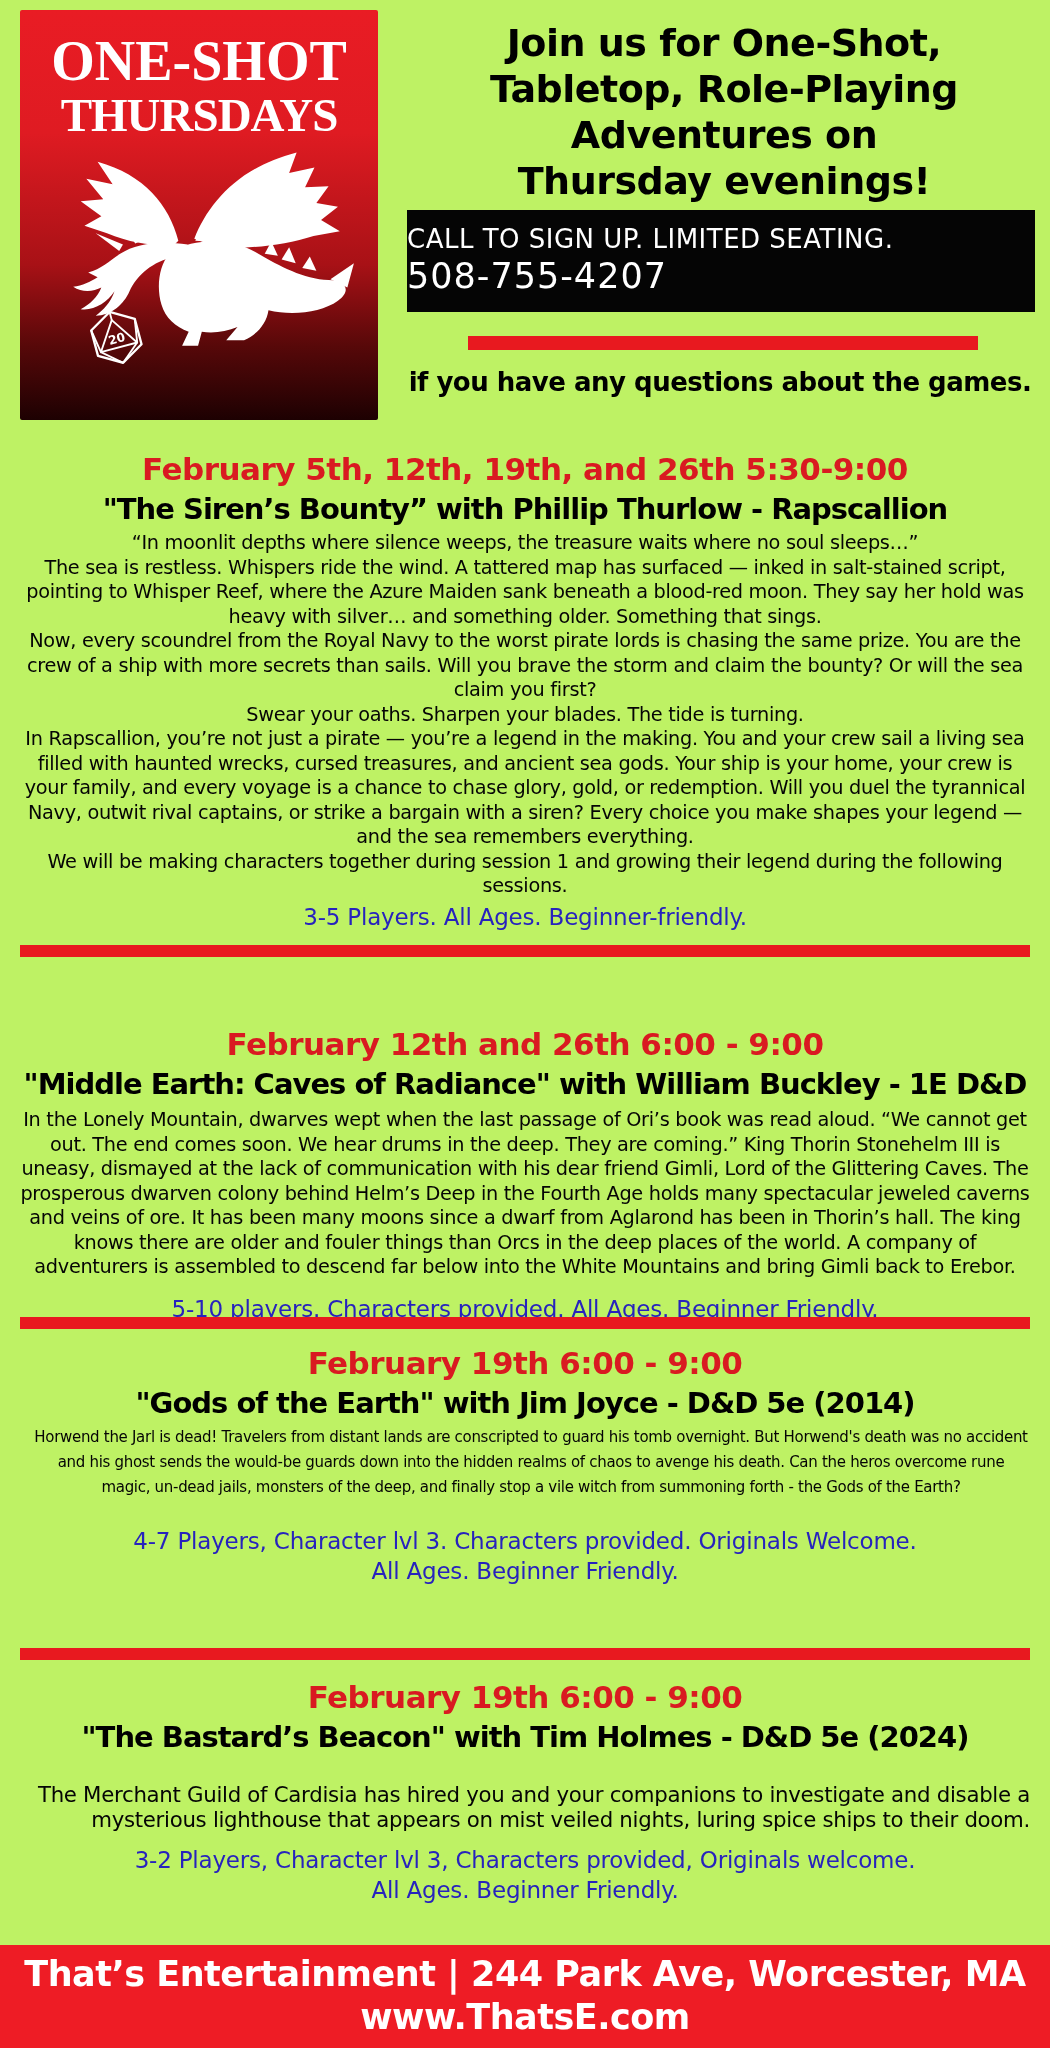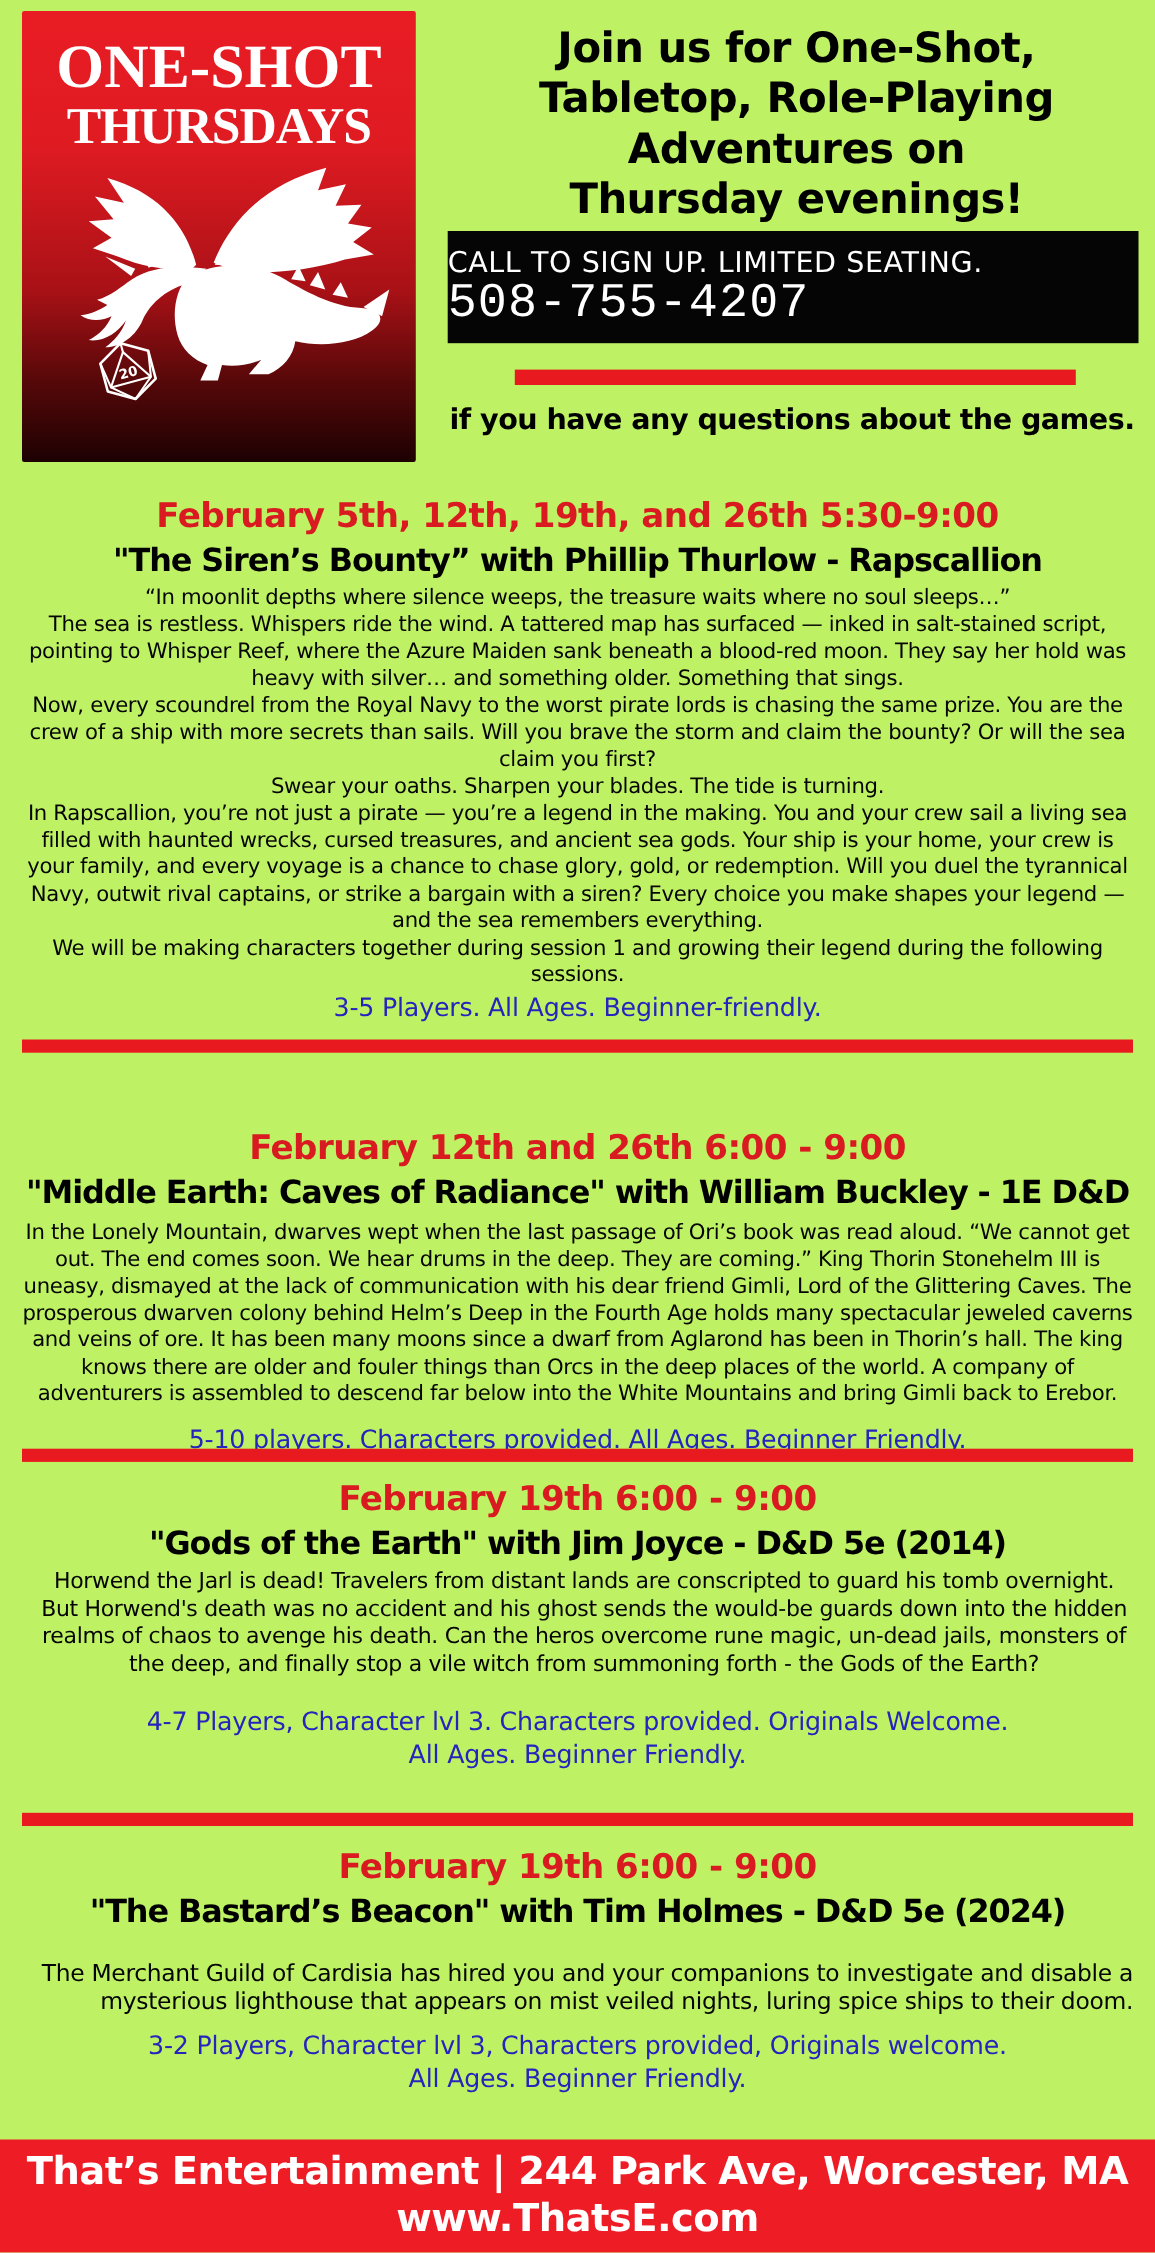--- a/index.html
+++ b/index.html
@@ -36,42 +36,42 @@
   
   .intro{
     position:absolute;left:400px;top:20px;width:648px;text-align:center;
     font-size:38px;line-height:46px;font-weight:700;letter-spacing:-0.5px;color:#000;
   }
   .call-box{
     position:absolute;left:407px;top:210px;width:628px;height:102px;
     background:var(--box-black);color:#fff;text-align:left;padding-top:13px;
   }
   .call-line{font-size:26px;line-height:32px;font-weight:400;letter-spacing:0.5px;}
-  .call-phone{font-size:44px;line-height:42px;font-weight:400;letter-spacing:1px;font-family:Liberation Mono, monospace;}
+  .call-phone{font-size:35px;line-height:42px;font-weight:400;letter-spacing:1px;}
   .header-bar{
     position:absolute;left:468px;top:336px;width:510px;height:14px;background:var(--bar-red);
   }
   .contact{
     position:absolute;left:390px;top:366px;width:660px;text-align:center;
     font-size:26px;line-height:32px;font-weight:700;letter-spacing:-0.5px;
   }
   
   .section{position:absolute;left:20px;width:1010px;text-align:center;}
   .sec-date{font-size:31px;line-height:38px;font-weight:700;color:var(--red-text);letter-spacing:-0.5px;}
   .sec-title{font-size:29px;line-height:36px;font-weight:700;color:#000;letter-spacing:-1px;margin-top:3px;}
   .sec-body{margin-top:4px;}
   .sec-body .p{font-size:19.3px;line-height:24.5px;letter-spacing:-0.3px;color:#050505;}
   .sec-meta .meta-line{font-size:23px;line-height:30px;color:var(--blue-text);letter-spacing:-0.2px;}
   .s1{top:450px;}
   .s1 .sec-meta{margin-top:3px;}
   .s2{top:983px;margin-top:42px;}
   .s2 .sec-body{margin-top:6px;}
   .s2 .sec-meta{margin-top:14px;}
   .s3{top:1344px;}
-  .s3 .sec-body .p{font-size:20px;line-height:25px;letter-spacing:-0.3px;margin-left:12px;}
+  .s3 .sec-body .p{font-size:15px;line-height:25px;letter-spacing:-0.3px;margin-left:12px;}
   .s3 .sec-meta{margin-top:26px;}
   .s4{top:1678px;}
   .s4 .sec-body{margin-top:27px;text-align:right;}
   .s4 .sec-body .p{font-size:21.3px;line-height:25px;letter-spacing:-0.3px;}
   .s4 .sec-meta{margin-top:13px;}
   .divider{position:absolute;left:20px;width:1010px;height:12px;background:var(--bar-red);}
   .div1{top:945px;}
   .div2{top:1317px;}
   .div3{top:1648px;}
   

